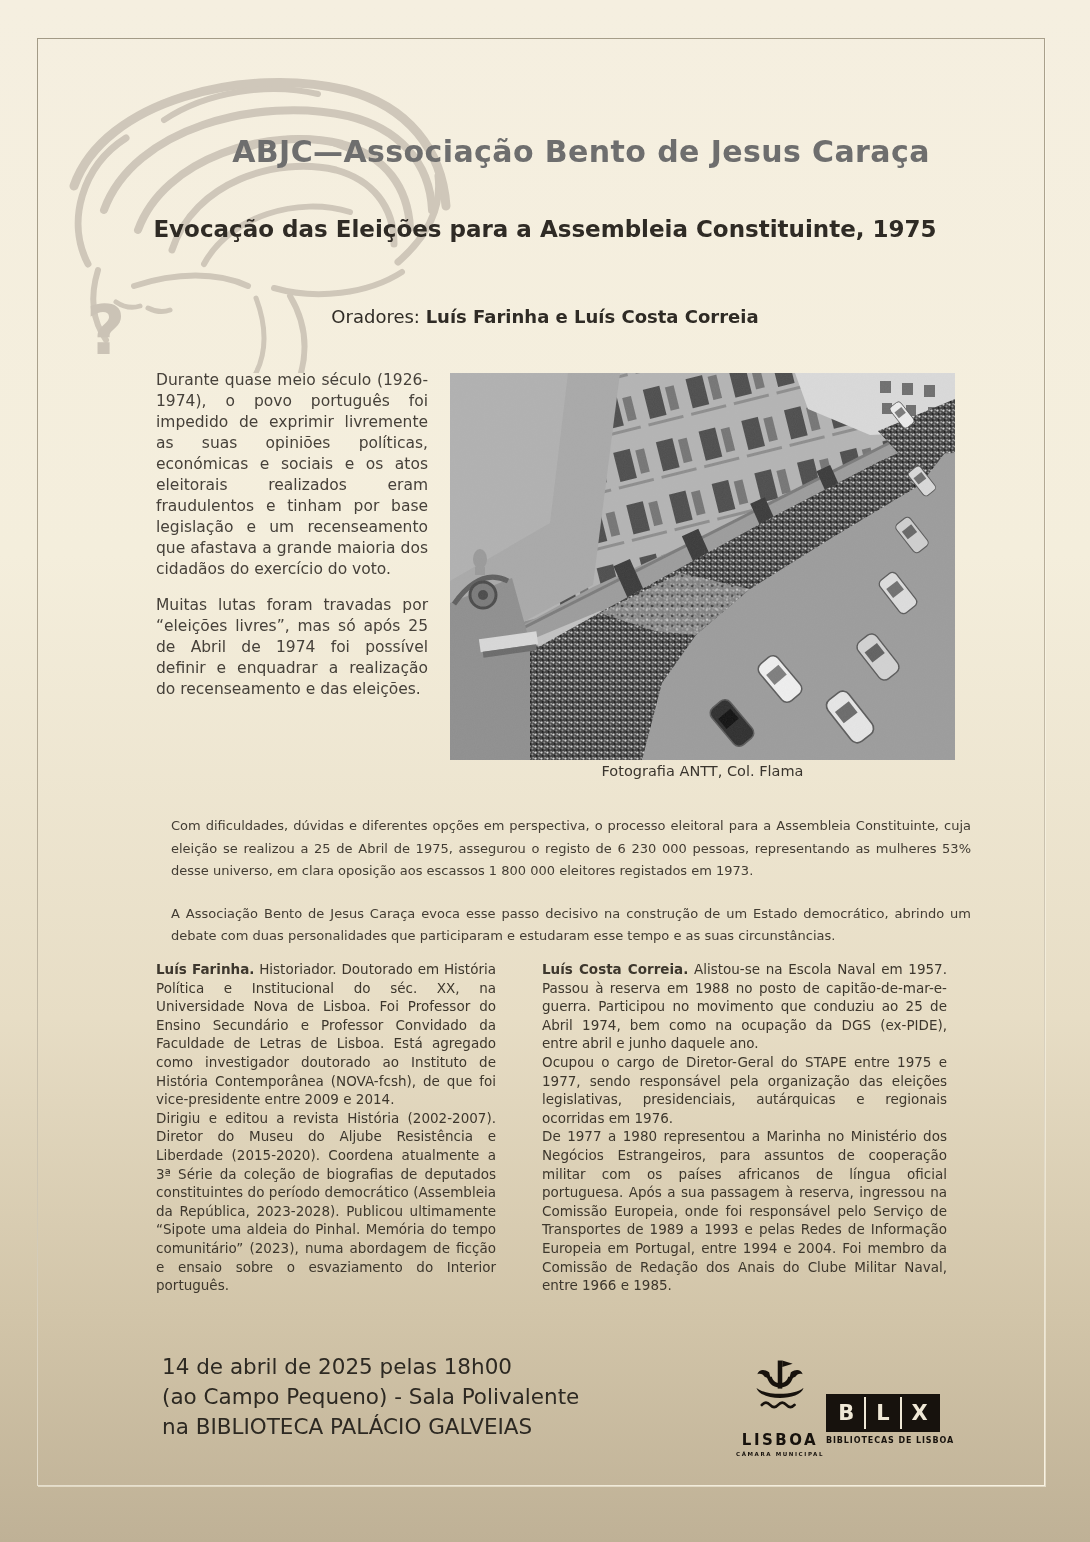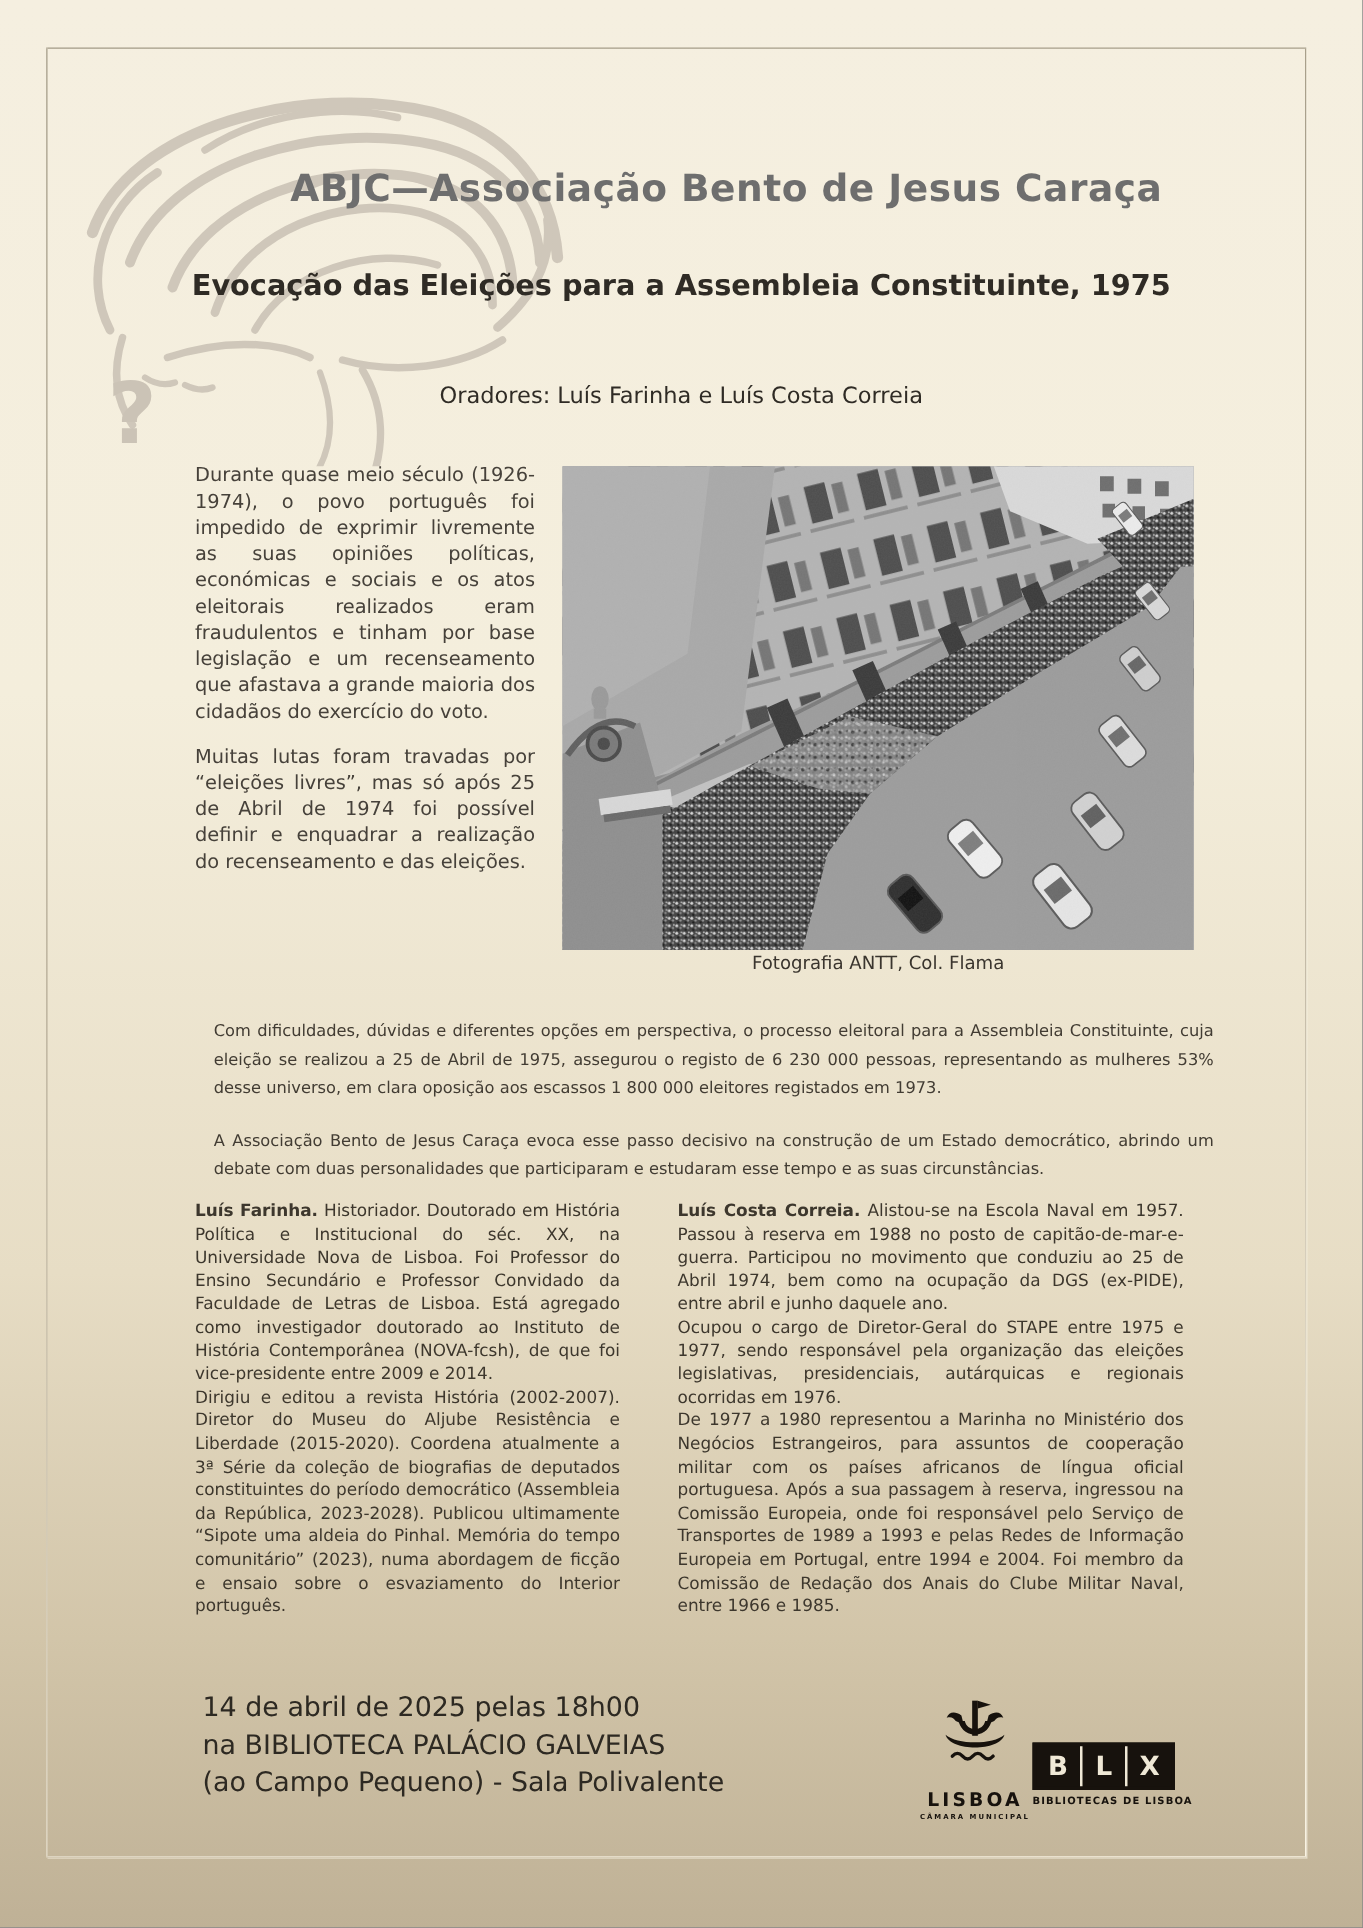--- a/index.html
+++ b/index.html
@@ -28,21 +28,21 @@
     font-size:23px;font-weight:bold;color:#2f2b25;
   }
   .event-sub{
     position:absolute;top:249px;left:0;width:100%;text-align:center;
     font-size:19px;font-weight:bold;color:#2f2b25;
   }
   .speakers{
     position:absolute;top:306px;left:0;width:100%;text-align:center;
     font-size:18px;color:#2f2b25;
   }
-  .speakers b{font-weight:normal;}
+  .speakers b{font-weight:bold;}
   .intro{
     position:absolute;left:156px;top:370px;width:284px;
     font-size:15.5px;line-height:21px;text-align:justify;color:#46413a;
   }
   .intro p{margin:0 12px 15px 0;}
   .photo{
     position:absolute;left:450px;top:373px;width:505px;height:387px;
     background:#b9b9b9;
   }
   .photo svg{display:block;width:100%;height:100%;}
@@ -233,22 +233,22 @@
   </div>
 
   <div class="bio bio-right">
     <p><b>Luís Costa Correia.</b><span> Alistou-se na Escola Naval em 1957. Passou à reserva em 1988 no posto de capitão-de-mar-e-guerra. Participou no movimento que conduziu ao 25 de Abril 1974, bem como na ocupação da DGS (ex-PIDE), entre abril e junho daquele ano.</span></p>
     <p>Ocupou o cargo de Diretor-Geral do STAPE entre 1975 e 1977, sendo responsável pela organização das eleições legislativas, presidenciais, autárquicas e regionais ocorridas em 1976.</p>
     <p>De 1977 a 1980 representou a Marinha no Ministério dos Negócios Estrangeiros, para assuntos de cooperação militar com os países africanos de língua oficial portuguesa. Após a sua passagem à reserva, ingressou na Comissão Europeia, onde foi responsável pelo Serviço de Transportes de 1989 a 1993 e pelas Redes de Informação Europeia em Portugal, entre 1994 e 2004. Foi membro da Comissão de Redação dos Anais do Clube Militar Naval, entre 1966 e 1985.</p>
   </div>
 
   <div class="footer-text">
     <div>14 de abril de 2025 pelas 18h00</div>
+    <div>(ao Campo Pequeno) - Sala Polivalente</div>
     <div>na BIBLIOTECA PALÁCIO GALVEIAS</div>
-    <div>(ao Campo Pequeno) - Sala Polivalente</div>
   </div>
 
   <div class="lisboa-logo">
     <svg viewBox="0 0 64 64" width="58" height="58" aria-hidden="true">
       <g fill="#17120d">
         <rect x="29.5" y="5" width="5" height="31"></rect>
         <polygon points="34.5,5 46,8.5 34.5,12"></polygon>
         <path d="M32,35 C23,35 18.5,28 17.5,23 L23,23 C24,27.5 27.5,30 32,30 C36.5,30 40,27.5 41,23 L46.5,23 C45.5,28 41,35 32,35 Z"></path>
         <path d="M20,18 C14,14 9,15 7,20 C11,19 13,20 15,23 L22,26 Z"></path>
         <path d="M44,18 C50,14 55,15 57,20 C53,19 51,20 49,23 L42,26 Z"></path>

